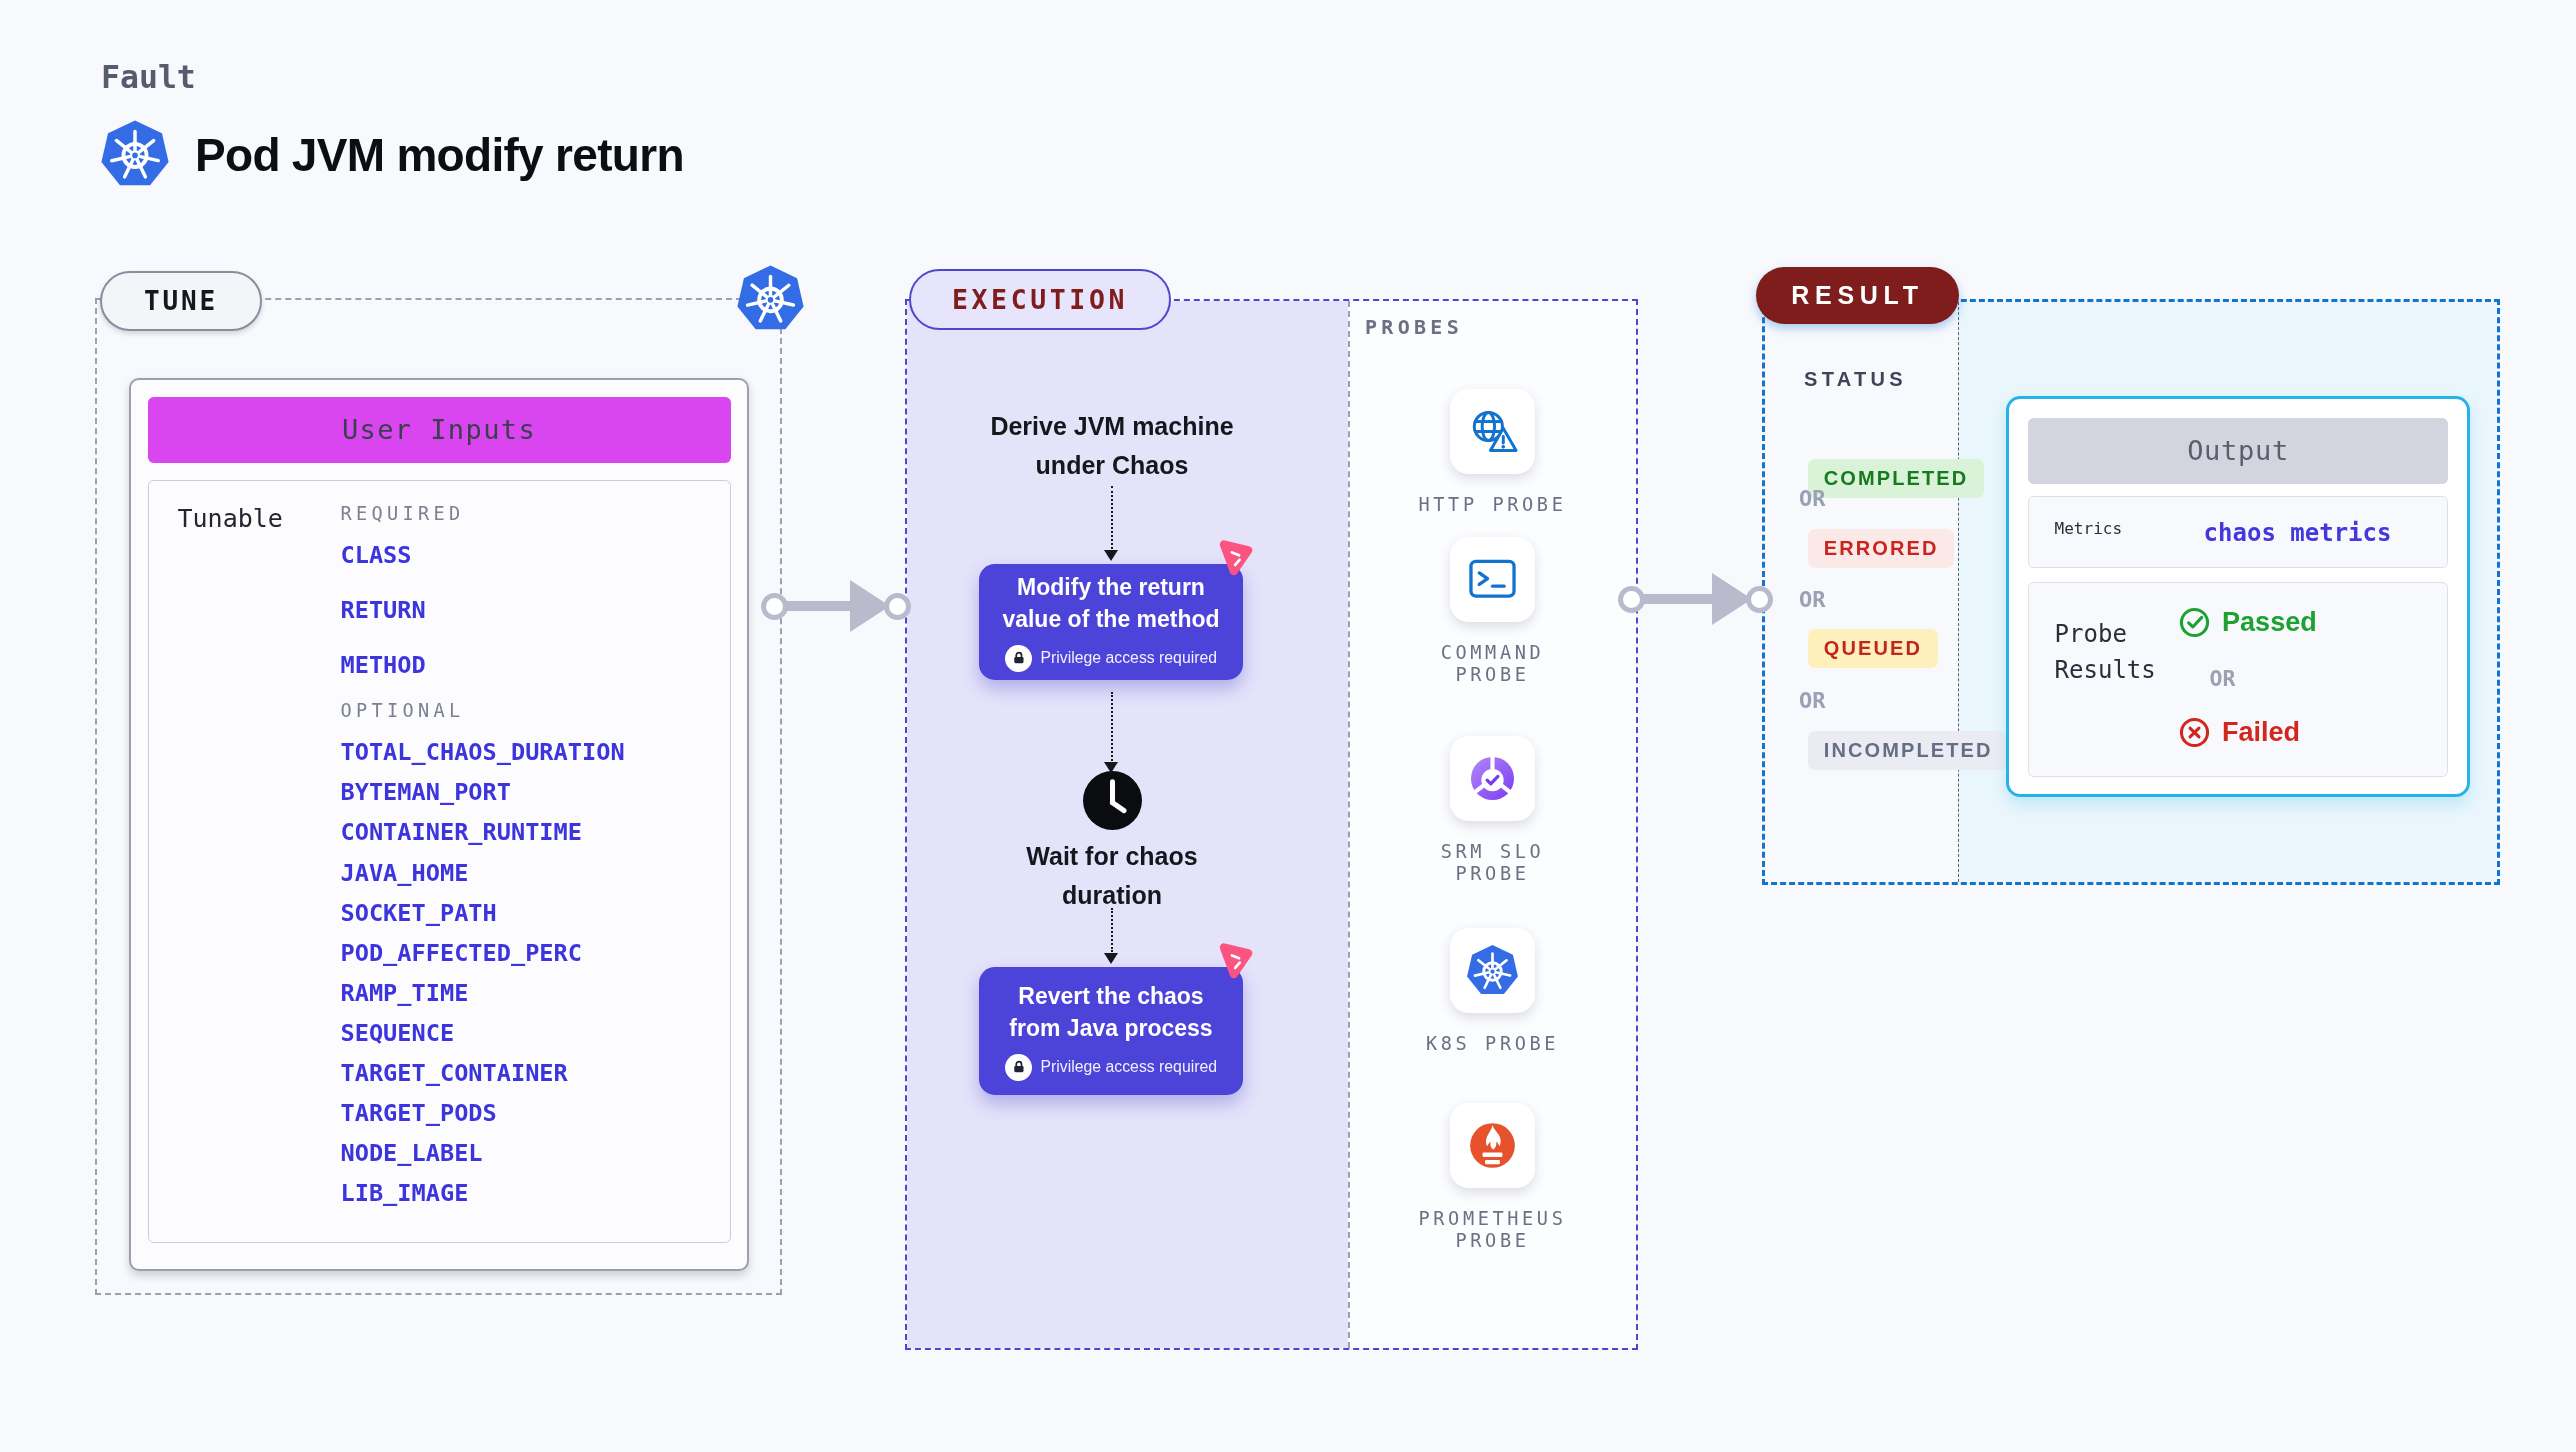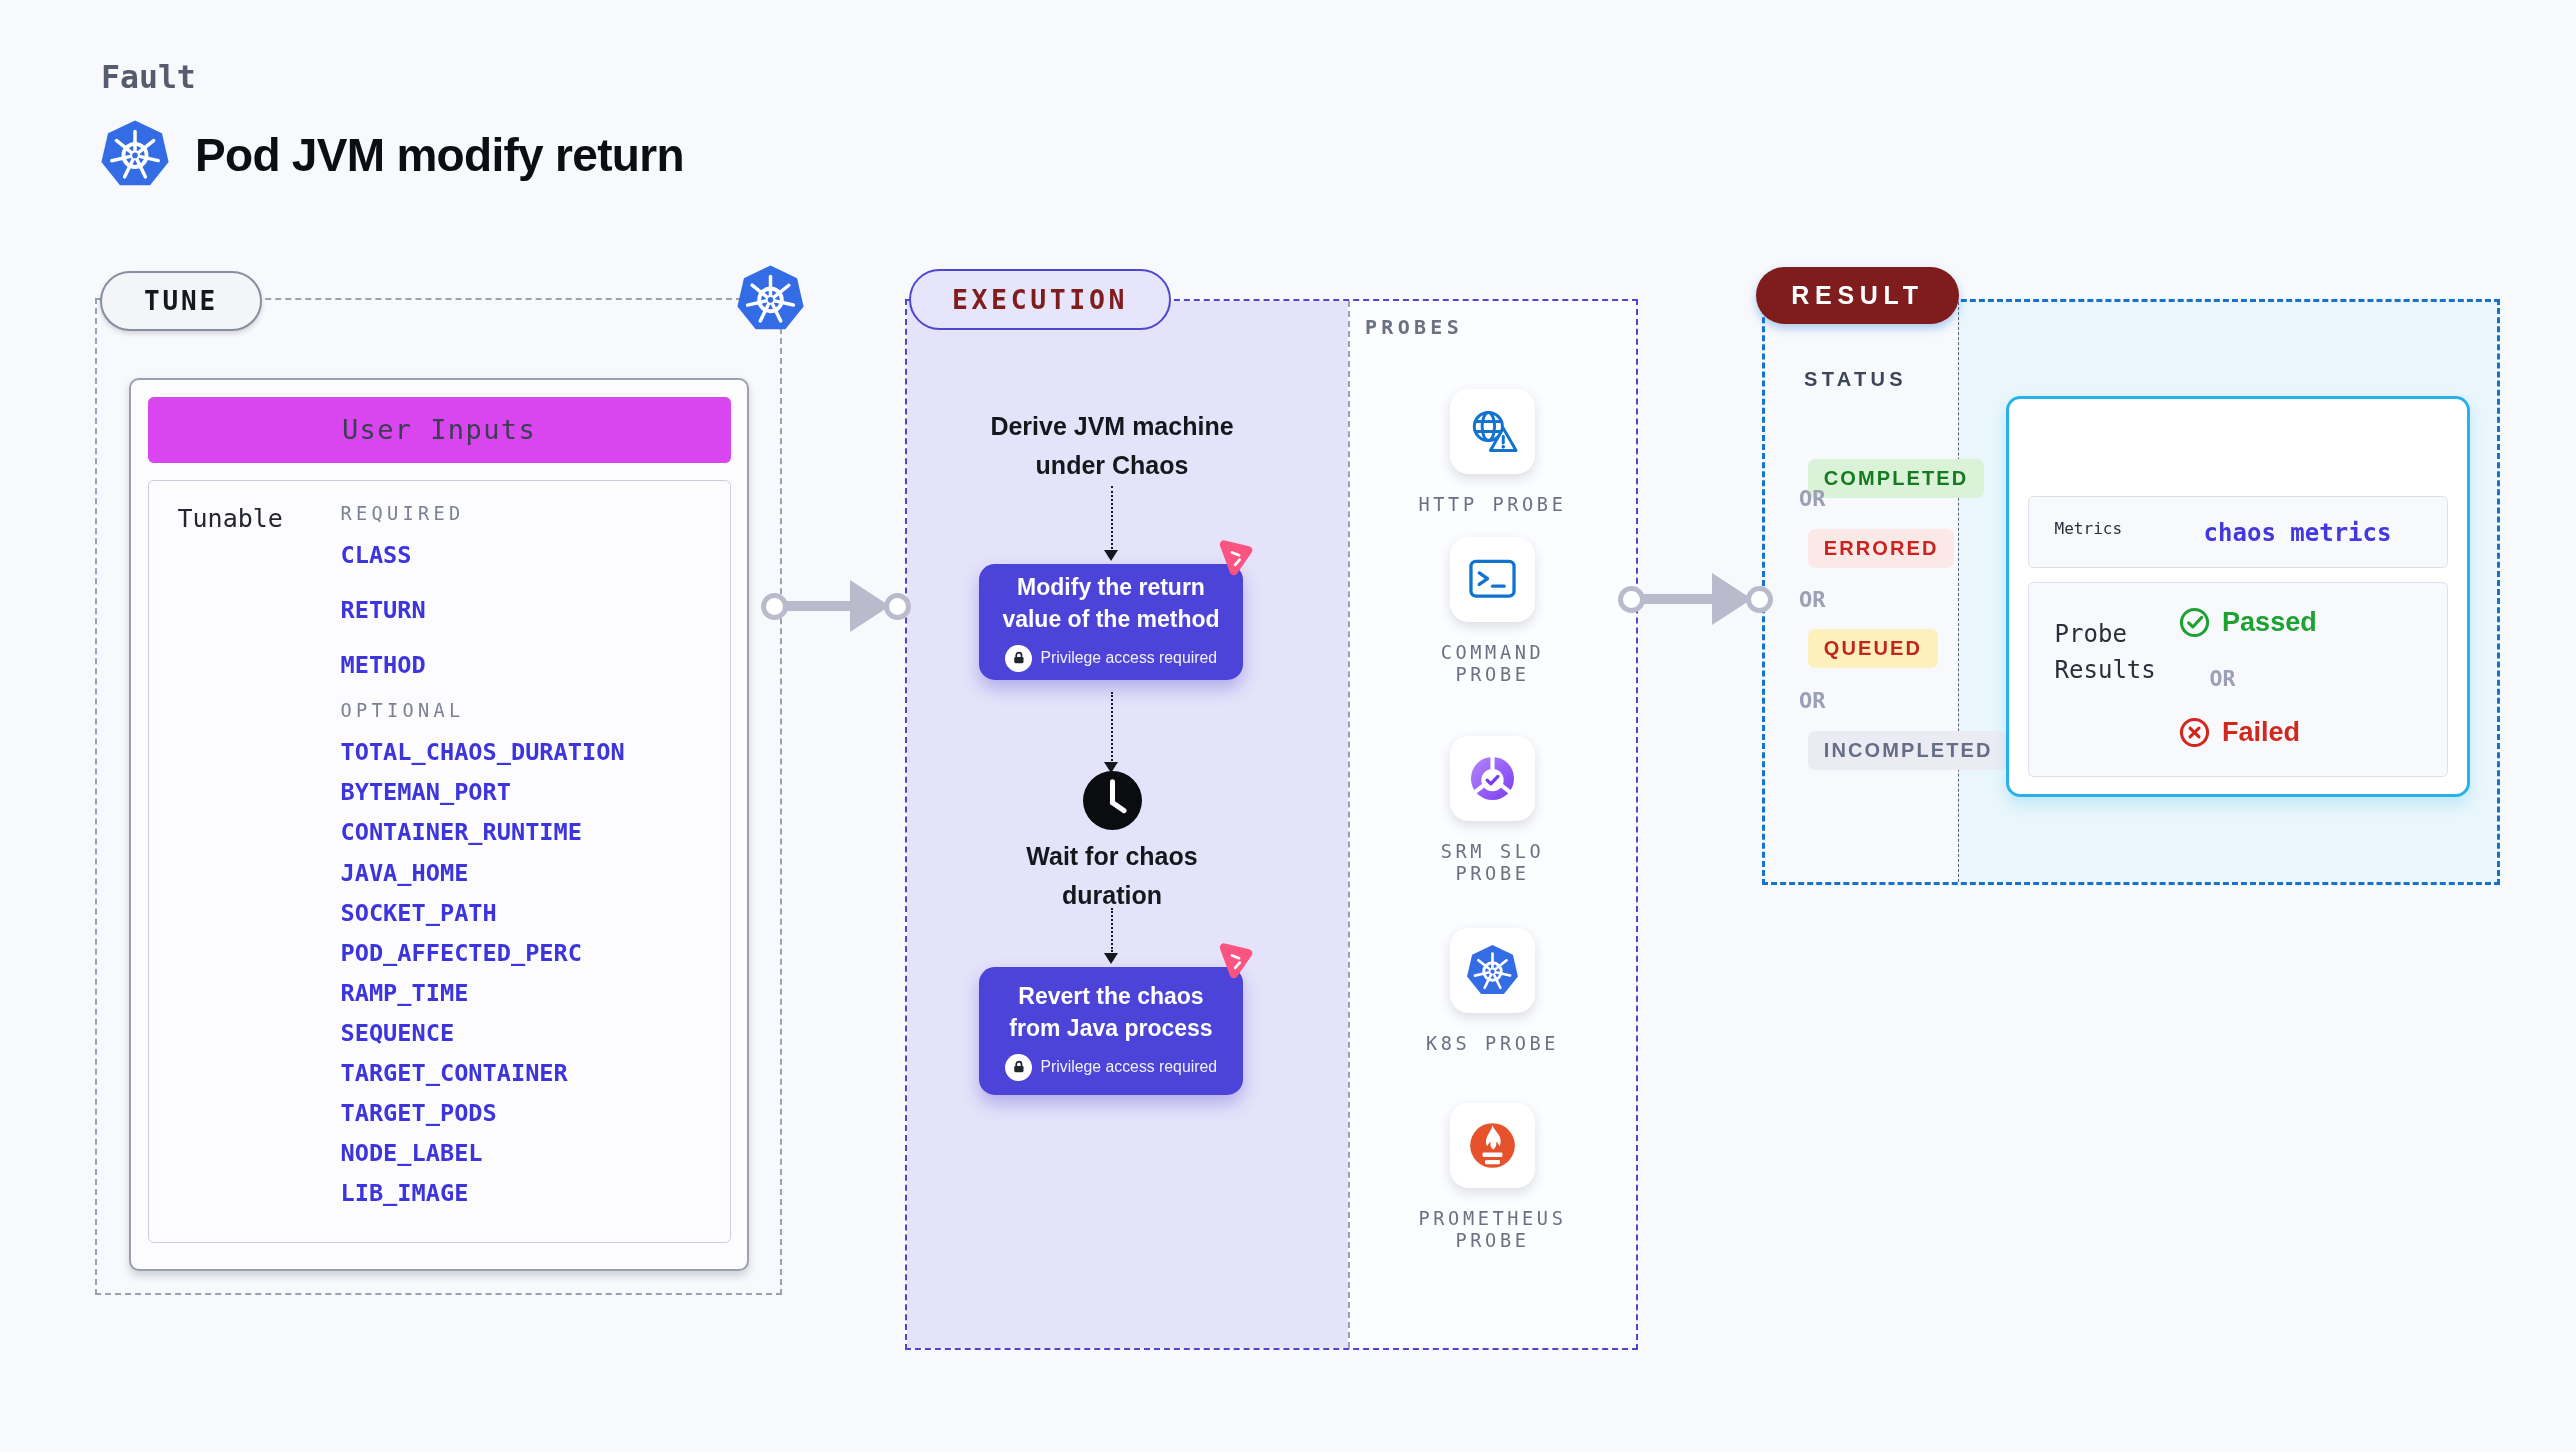--- a/index.html
+++ b/index.html
@@ -368,20 +368,21 @@
   <div id="status-heading">STATUS</div>
   <div id="status-0" class="status-badge" style="background: rgb(217, 242, 216); color: rgb(24, 122, 32);">COMPLETED</div>
   <div id="or-0" class="or">OR</div>
   <div id="status-1" class="status-badge" style="background: rgb(251, 233, 232); color: rgb(203, 35, 29);">ERRORED</div>
   <div id="or-1" class="or">OR</div>
   <div id="status-2" class="status-badge" style="background: rgb(253, 240, 189); color: rgb(192, 37, 30);">QUEUED</div>
   <div id="or-2" class="or">OR</div>
   <div id="status-3" class="status-badge" style="background: rgb(235, 236, 243); color: rgb(102, 109, 135);">INCOMPLETED</div>
 
   <div id="output-box">
+    <div id="out-header" class="mono">Output</div>
     <div id="row-metrics" class="out-row">
       <div id="metrics-label" class="mono">Metrics</div>
       <div id="metrics-value" class="mono">chaos metrics</div>
     </div>
     <div id="row-probe" class="out-row">
       <div id="probe-results-label" class="mono">Probe Results</div>
       <div id="pr-passed" class="pr-item">
         <svg width="33" height="33" viewBox="0 0 46 46">
             <use href="#sym-check-circle"></use>
           </svg>

